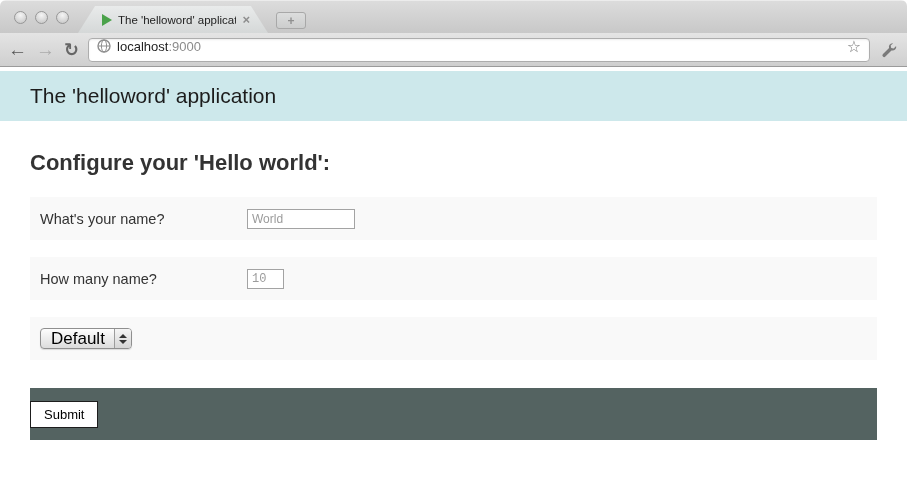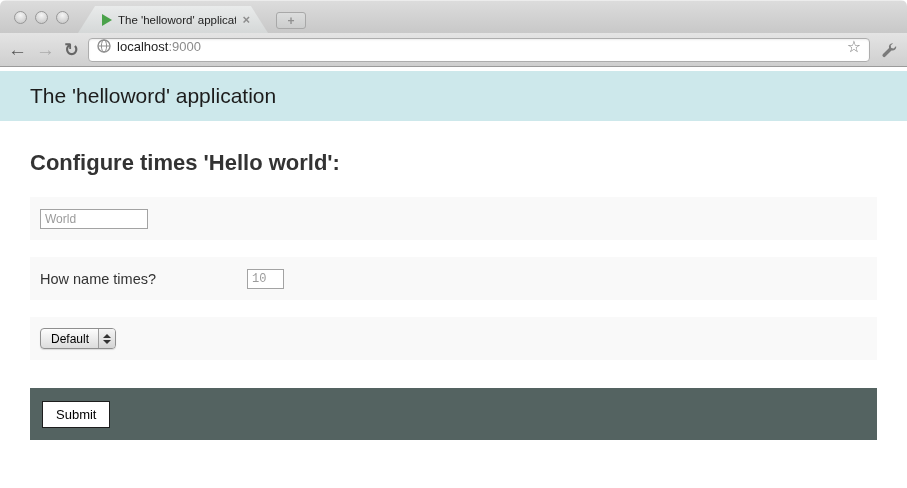--- a/index.html
+++ b/index.html
@@ -140,21 +140,21 @@
     border: 1px solid #8f8f8f;
     border-radius: 4px;
     background: linear-gradient(#fdfdfd, #dcdcdc);
     box-shadow: 0 1px 1px rgba(0,0,0,0.12);
     overflow: hidden;
     cursor: default;
   }
   .mac-select .sel-value {
     display: flex; align-items: center;
     padding: 0 9px 0 10px;
-    font-size: 12px; color: #000;
+    font-size: 17px; color: #000;
   }
   .mac-select .sel-arrows {
     width: 17px;
     border-left: 1px solid #9c9c9c;
     display: flex; flex-direction: column;
     align-items: center; justify-content: center;
     gap: 2px;
     background: linear-gradient(#f5f5f5, #d5d5d5);
   }
   .tri-up {
@@ -167,21 +167,20 @@
     width: 0; height: 0;
     border-left: 4px solid transparent;
     border-right: 4px solid transparent;
     border-top: 4px solid #333;
   }
   .submit-bar {
     margin-top: 28px;
     height: 52px;
     background: #546361;
     display: flex; align-items: center;
-    padding-left: 12px;
   }
   .submit-button {
     background: #ffffff;
     border: 1px solid #1d1d1d;
     font-family: "Liberation Sans", sans-serif;
     font-size: 13px; color: #000;
     padding: 5px 13px;
     cursor: pointer;
   }
 </style>
@@ -223,29 +222,30 @@
       <path d="M13.5 2.2 a3.6 3.6 0 0 0 -3.4 4.8 L4.0 13.1 a1.7 1.7 0 1 0 2.4 2.4 L12.5 9.4 a3.6 3.6 0 0 0 4.6 -4.4 L14.7 7.4 L12.2 6.9 L11.7 4.4 L14.1 2.3 a3.6 3.6 0 0 0 -0.6 -0.1 z" fill="#7a7a7a"></path>
     </svg>
   </div>
 
   <div class="page">
     <div class="app-header">
       <h1>The 'helloword' application</h1>
     </div>
 
     <div class="content">
-      <h2>Configure times 'Hello world':</h2>
+      <h2>Configure your 'Hello world':</h2>
 
       <form>
         <div class="form-row">
+          <label>What's your name?</label>
           <input type="text" class="text-input name-input" placeholder="World" style="">
         </div>
 
         <div class="form-row">
-          <label>How name times?</label>
+          <label>How many name?</label>
           <input type="text" class="text-input times-input" placeholder="10" style="">
         </div>
 
         <div class="form-row">
           <div class="mac-select">
             <span class="sel-value">Default</span>
             <span class="sel-arrows">
               <span class="tri-up"></span>
               <span class="tri-down"></span>
             </span>

